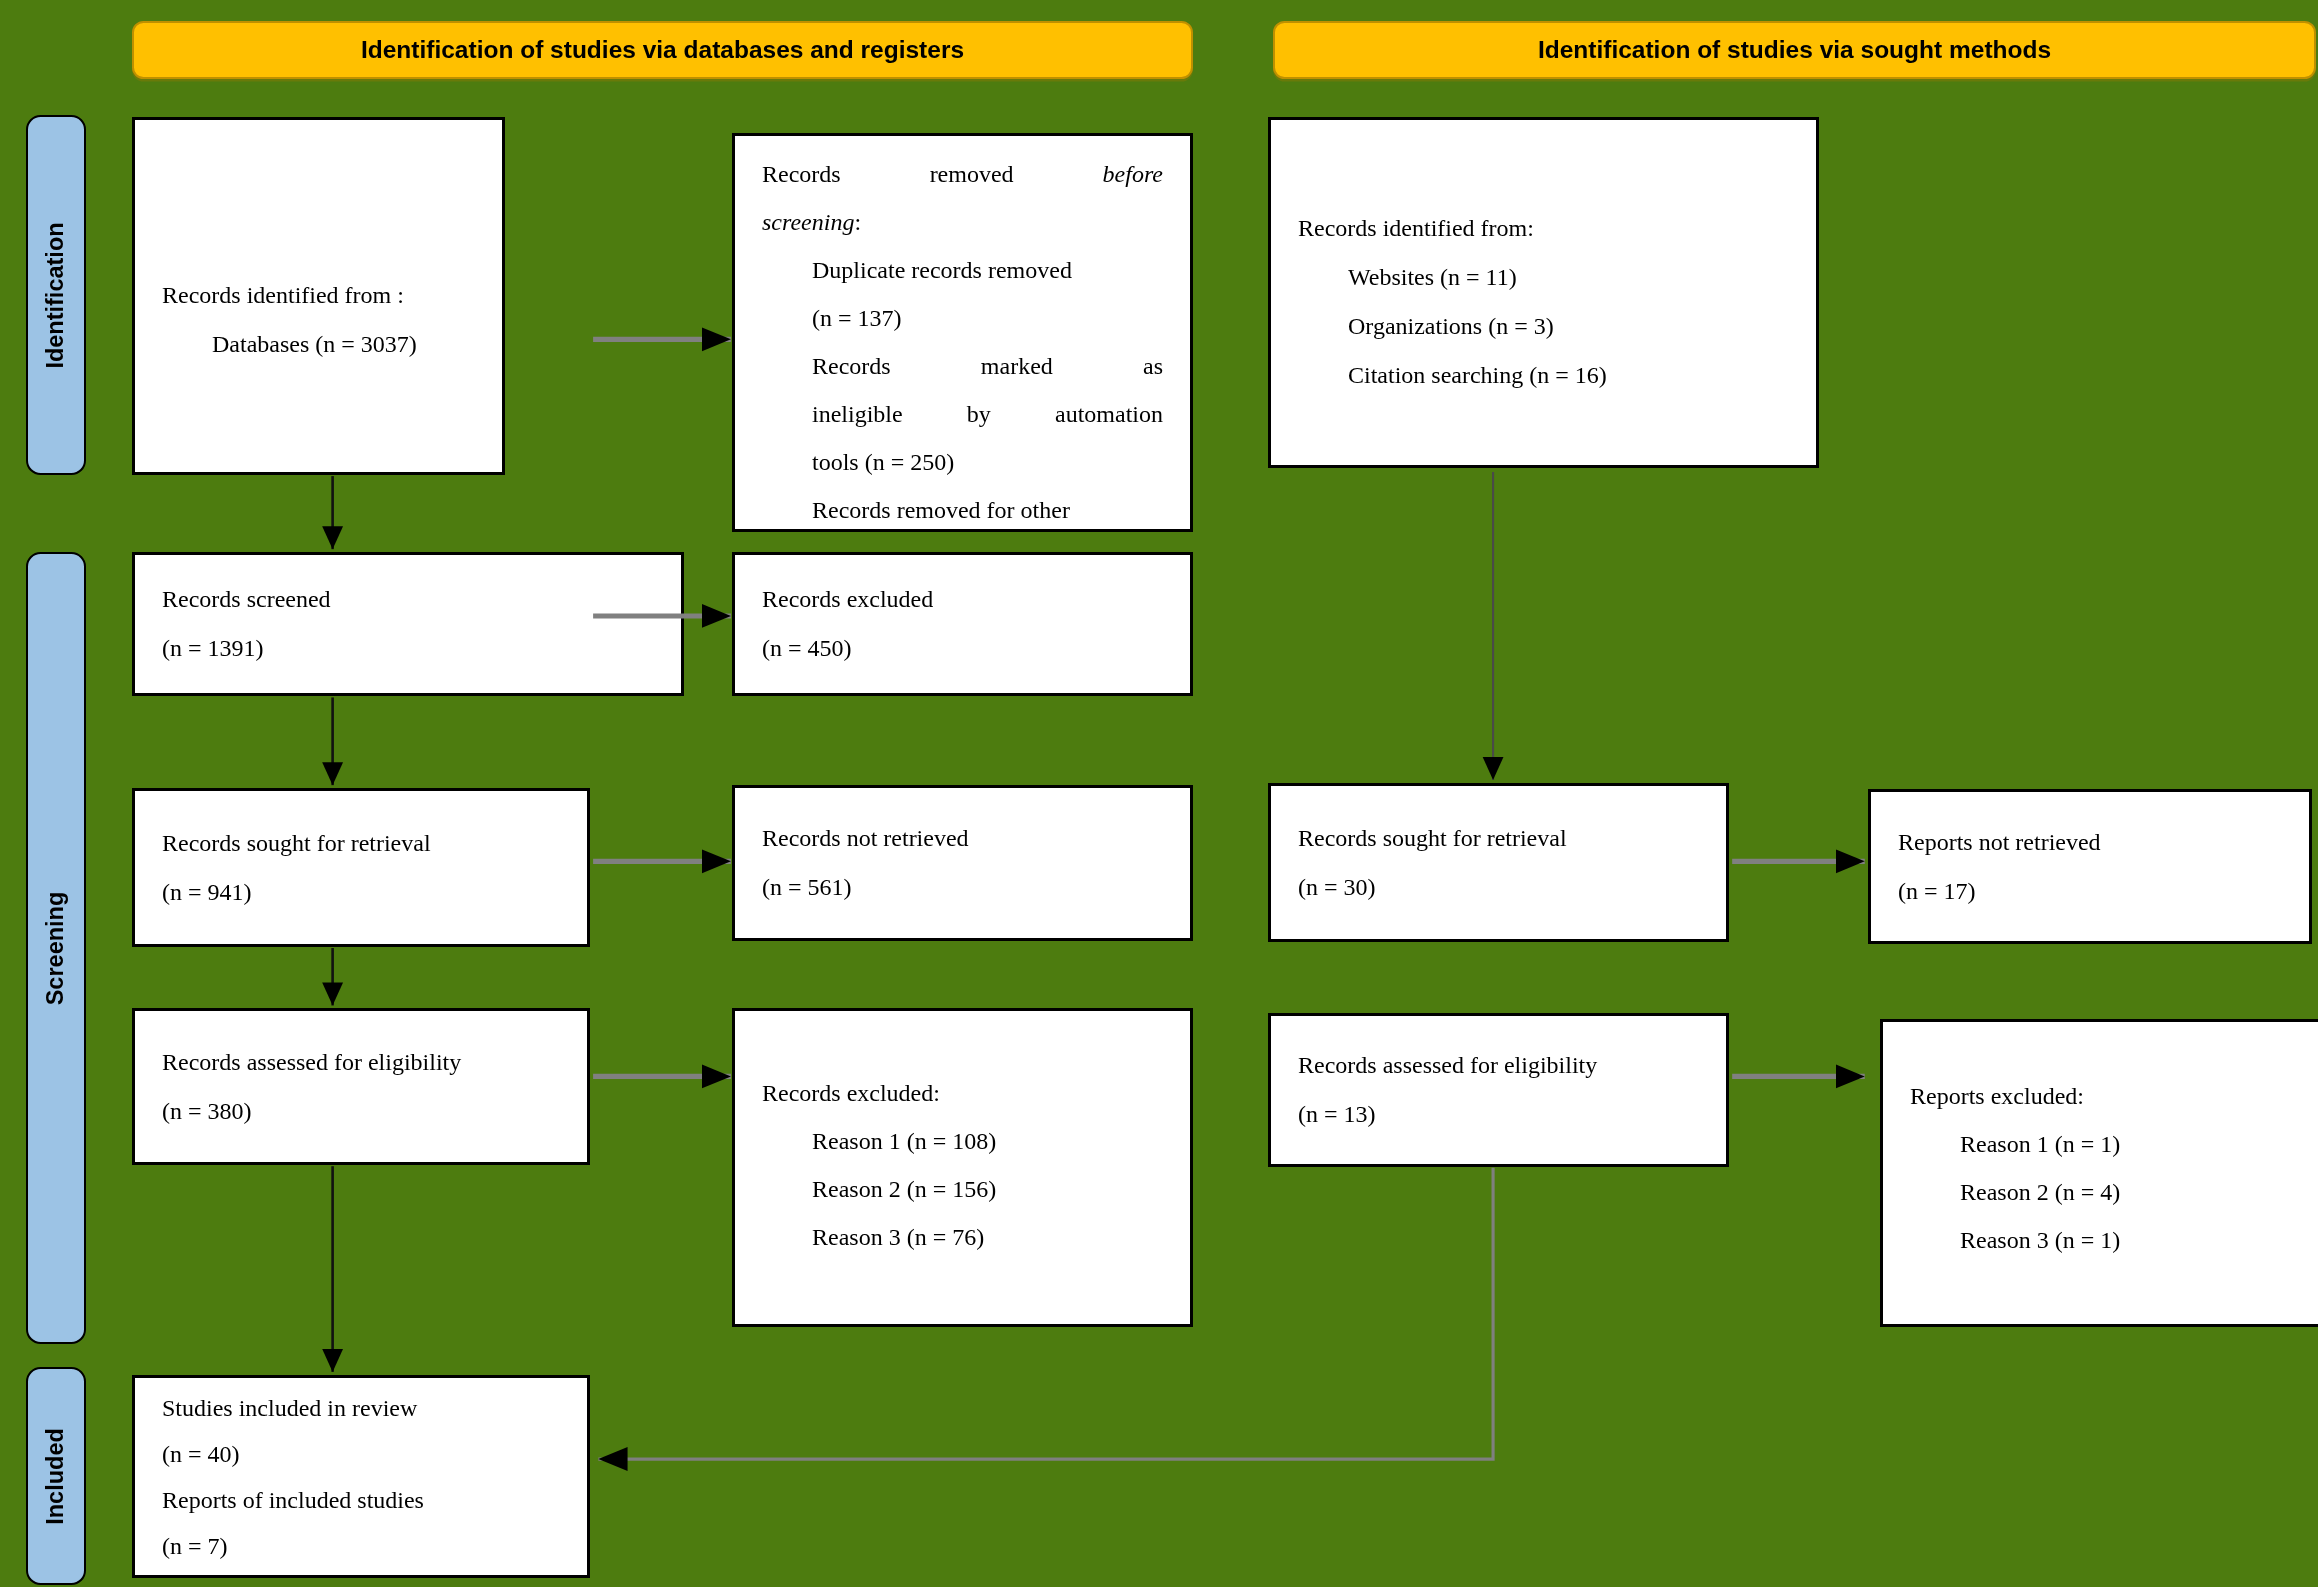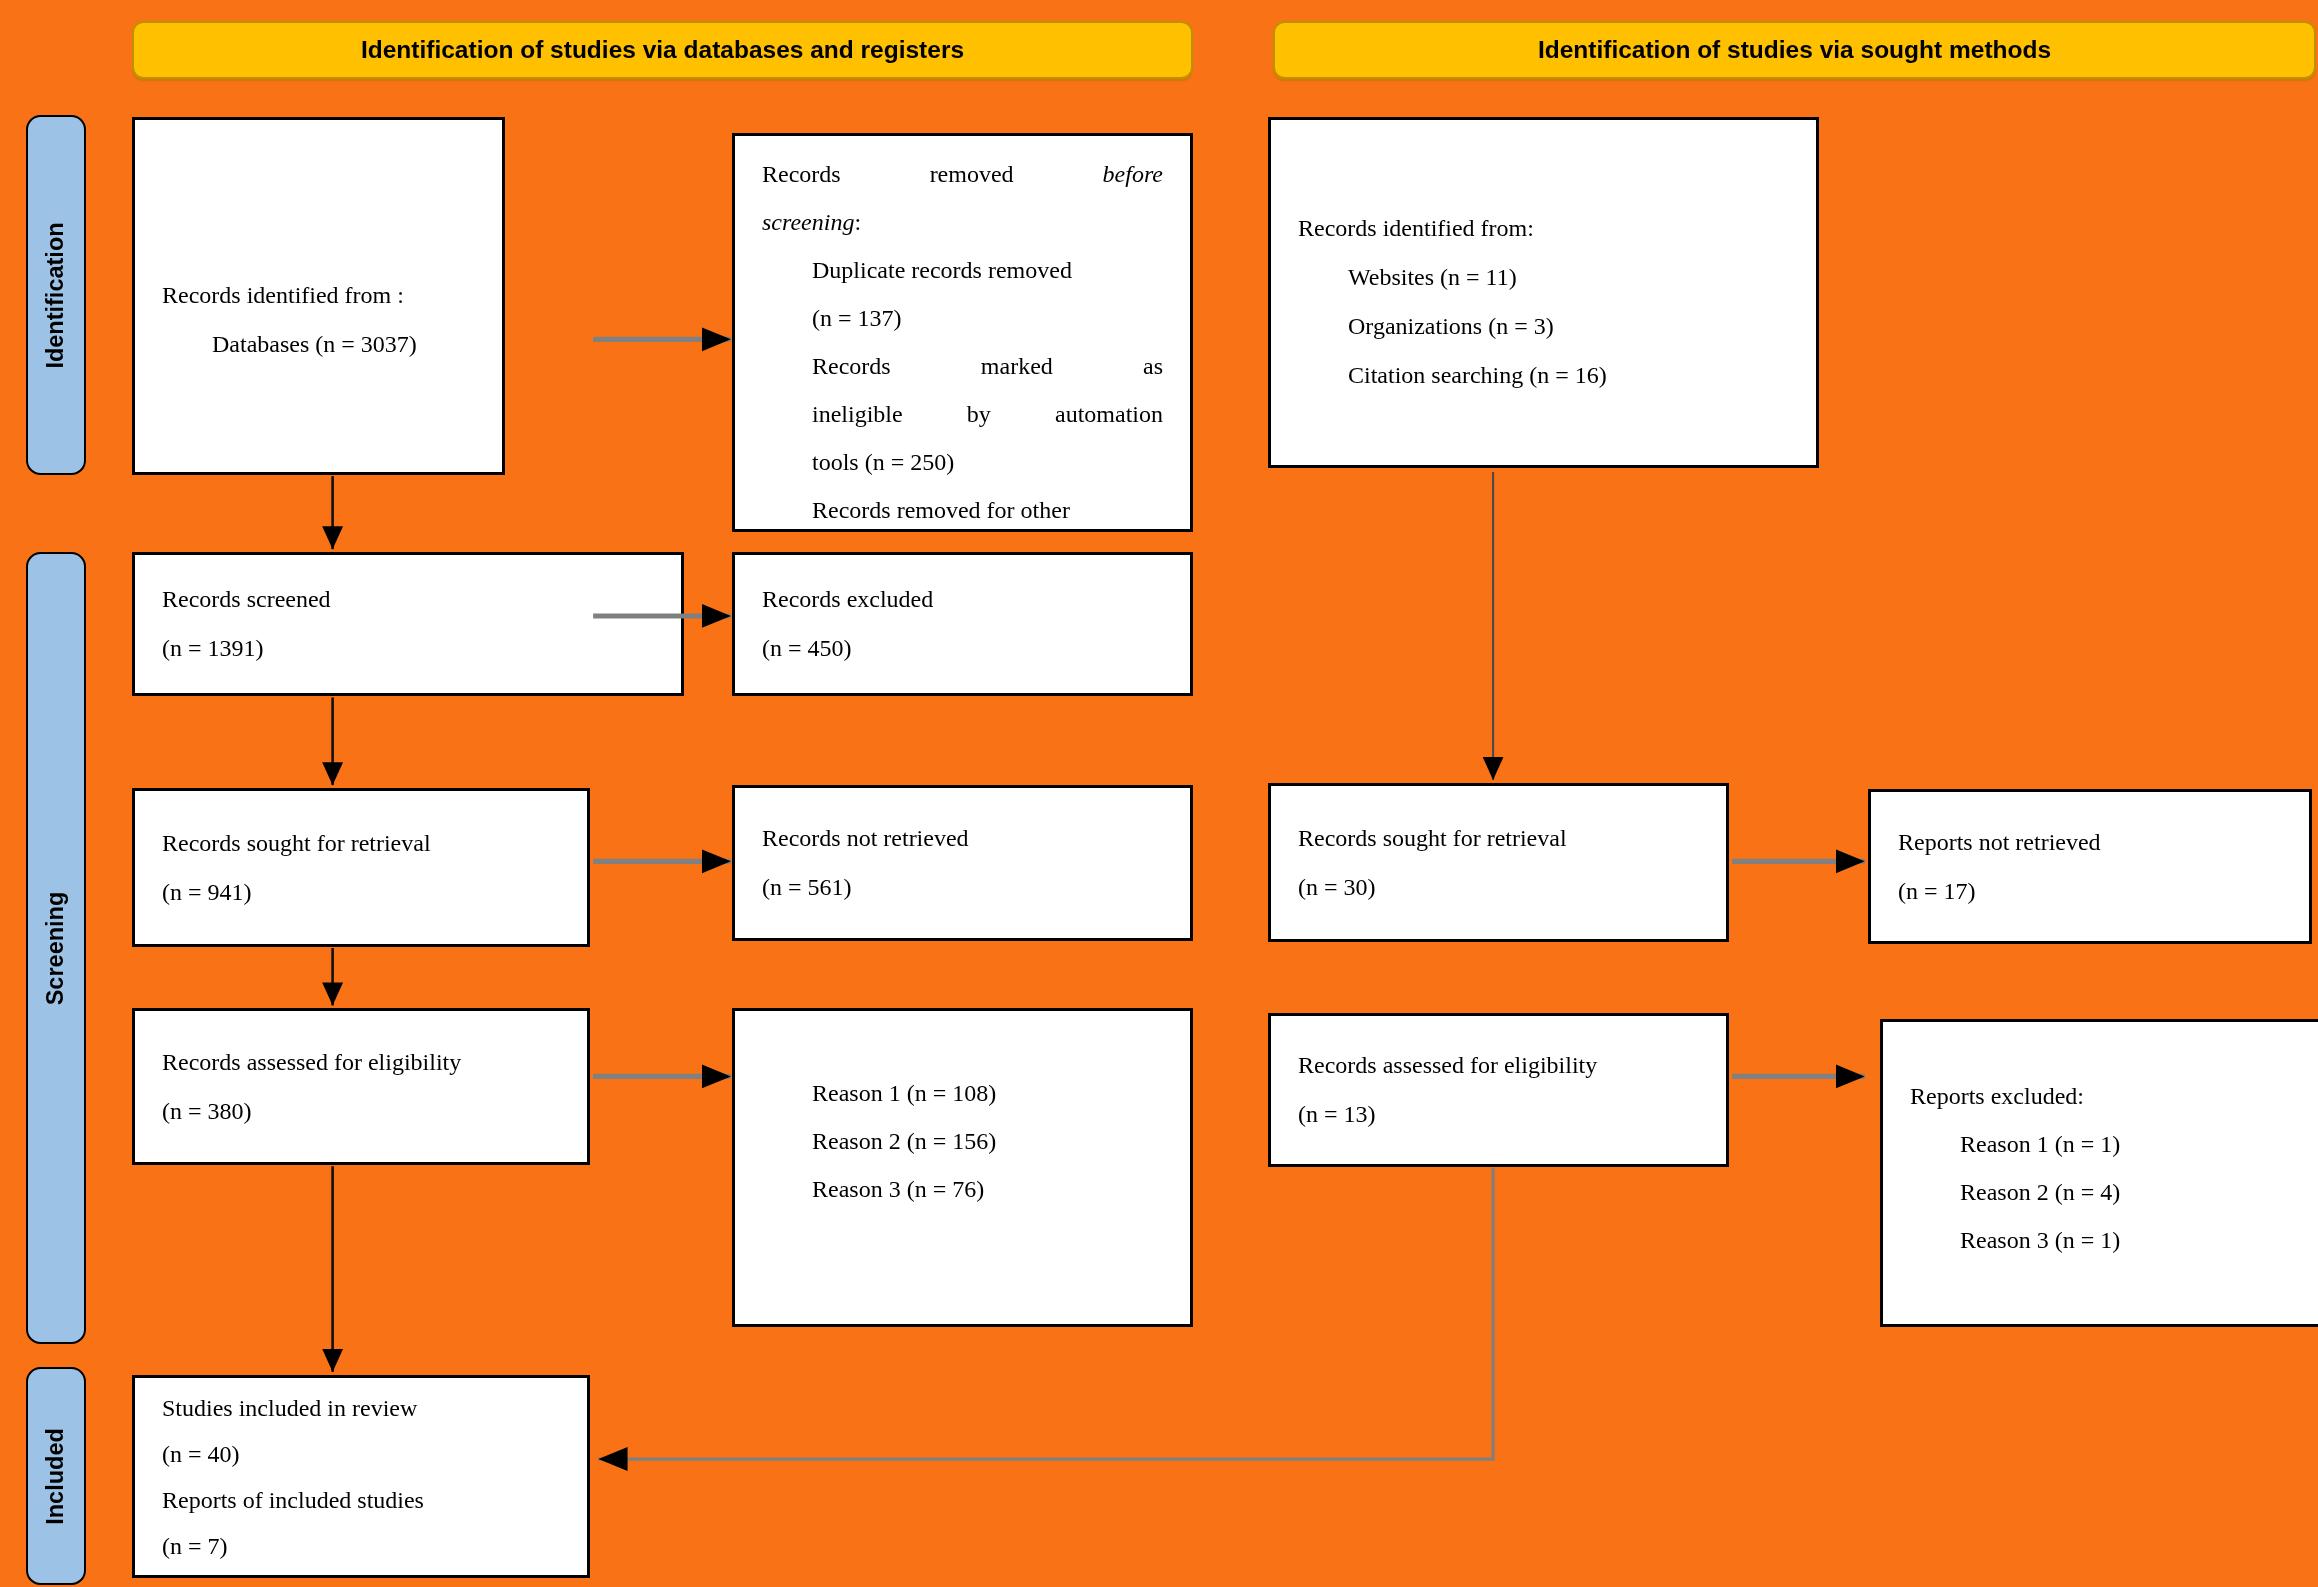--- a/index.html
+++ b/index.html
@@ -1,18 +1,18 @@
 <!DOCTYPE html>
 <html style="font-size:8.4px"><head>
 <meta charset="utf-8">
 <title>Flow Diagram</title>
 <style>
   html,body{margin:0;padding:0;background:#ffffff;}
   .canvas{
-    position:relative;width:2319px;height:1588px;background:#f97316;
+    position:relative;width:2319px;height:1588px;background:#4d7c0f;
     font-family:"Liberation Serif", serif;color:#000;overflow:hidden;
   }
   
   .hdr{
     position:absolute;height:58px;background:#FFC000;border:2.6px solid #BF9000;
     border-radius:11.5px;display:flex;align-items:center;justify-content:center;
     font-family:"Liberation Sans", sans-serif;font-weight:bold;font-size:24.5px;
     box-shadow:0 2.6px 0 rgba(160,120,0,0.35);
     box-sizing:border-box;
   }
@@ -125,20 +125,21 @@
     </div>
   <div class="fbox center" id="b-notret-other">
       <div class="line">Reports not retrieved</div>
       <div class="line">(n = 17)</div>
     </div>
   <div class="fbox center" id="b-assessed-db">
       <div class="line">Records assessed for eligibility</div>
       <div class="line">(n = 380)</div>
     </div>
   <div class="fbox" id="b-reasons-db">
+      <div class="line">Records excluded:</div>
       <div class="line ind">Reason 1 (n = 108)</div>
       <div class="line ind">Reason 2 (n = 156)</div>
       <div class="line ind">Reason 3 (n = 76)</div>
     </div>
   <div class="fbox center" id="b-assessed-other">
       <div class="line">Records assessed for eligibility</div>
       <div class="line">(n = 13)</div>
     </div>
   <div class="fbox" id="b-reasons-other">
       <div class="line">Reports excluded:</div>

